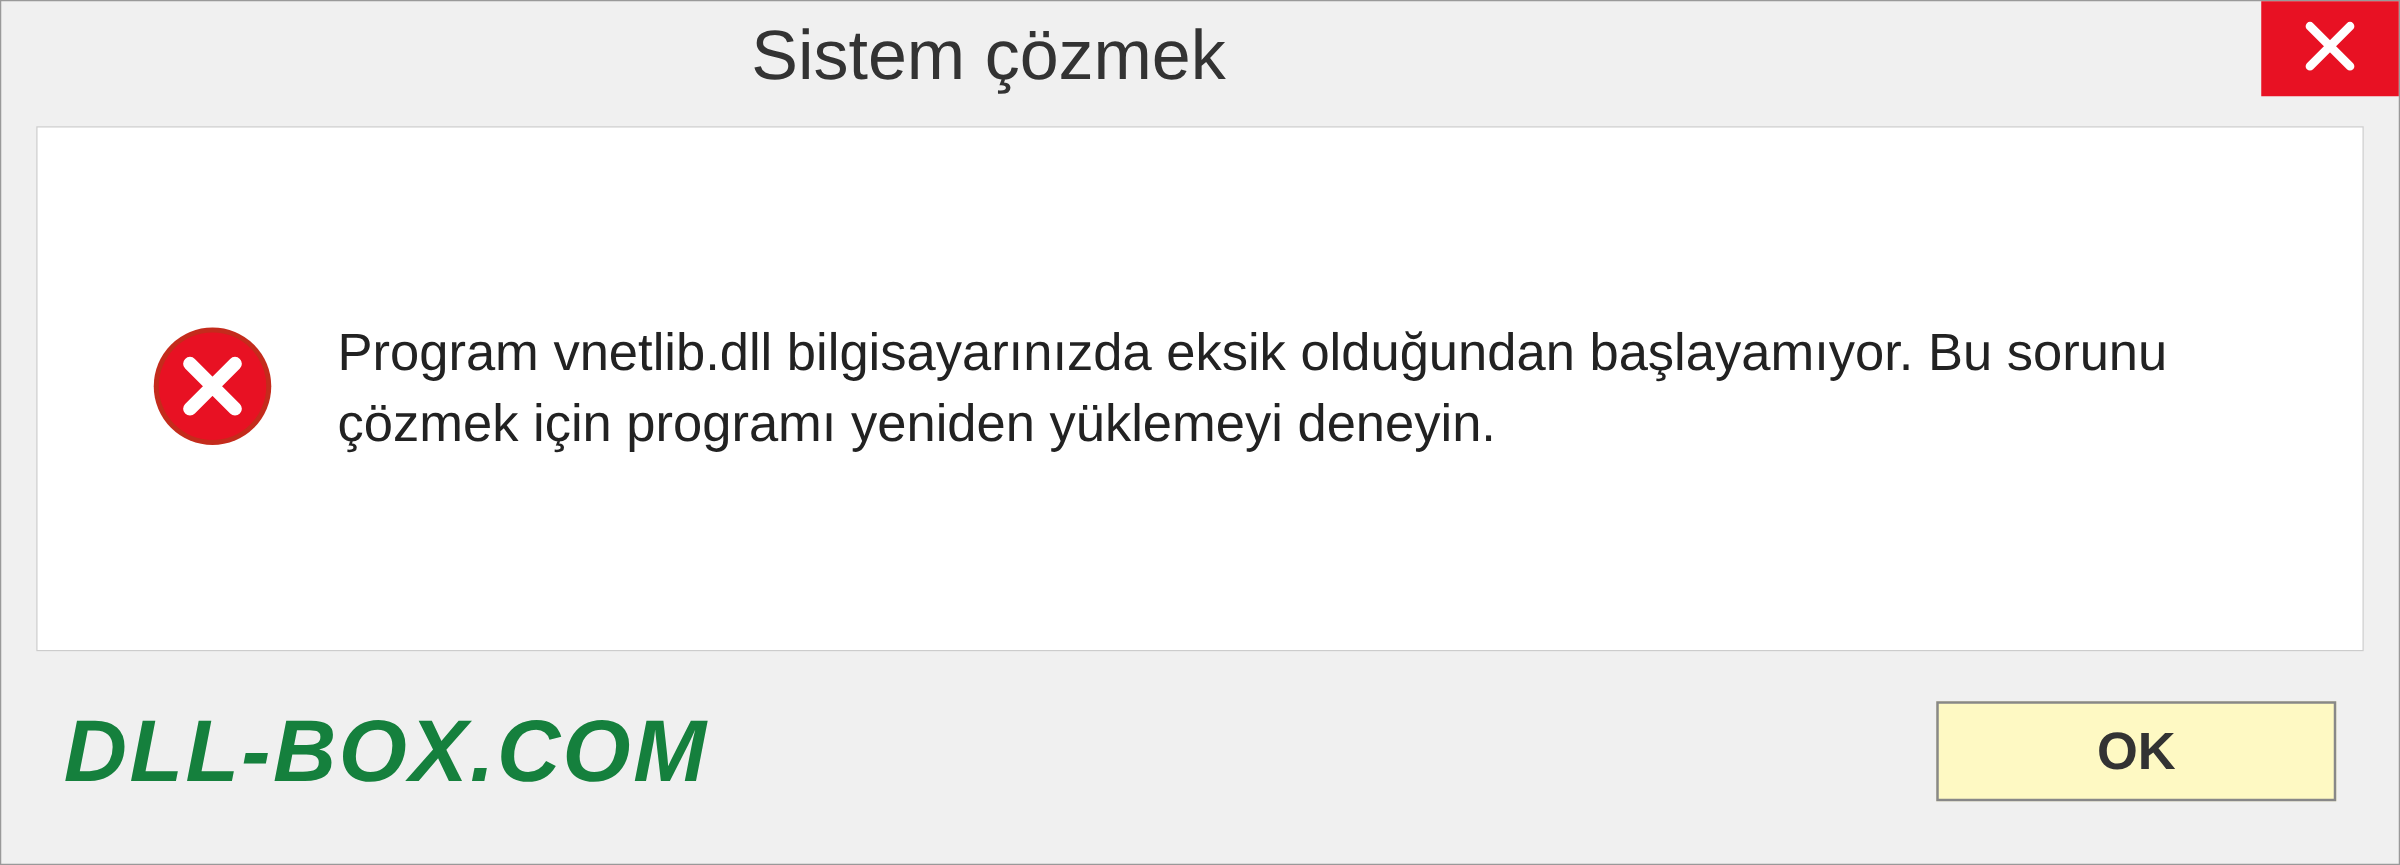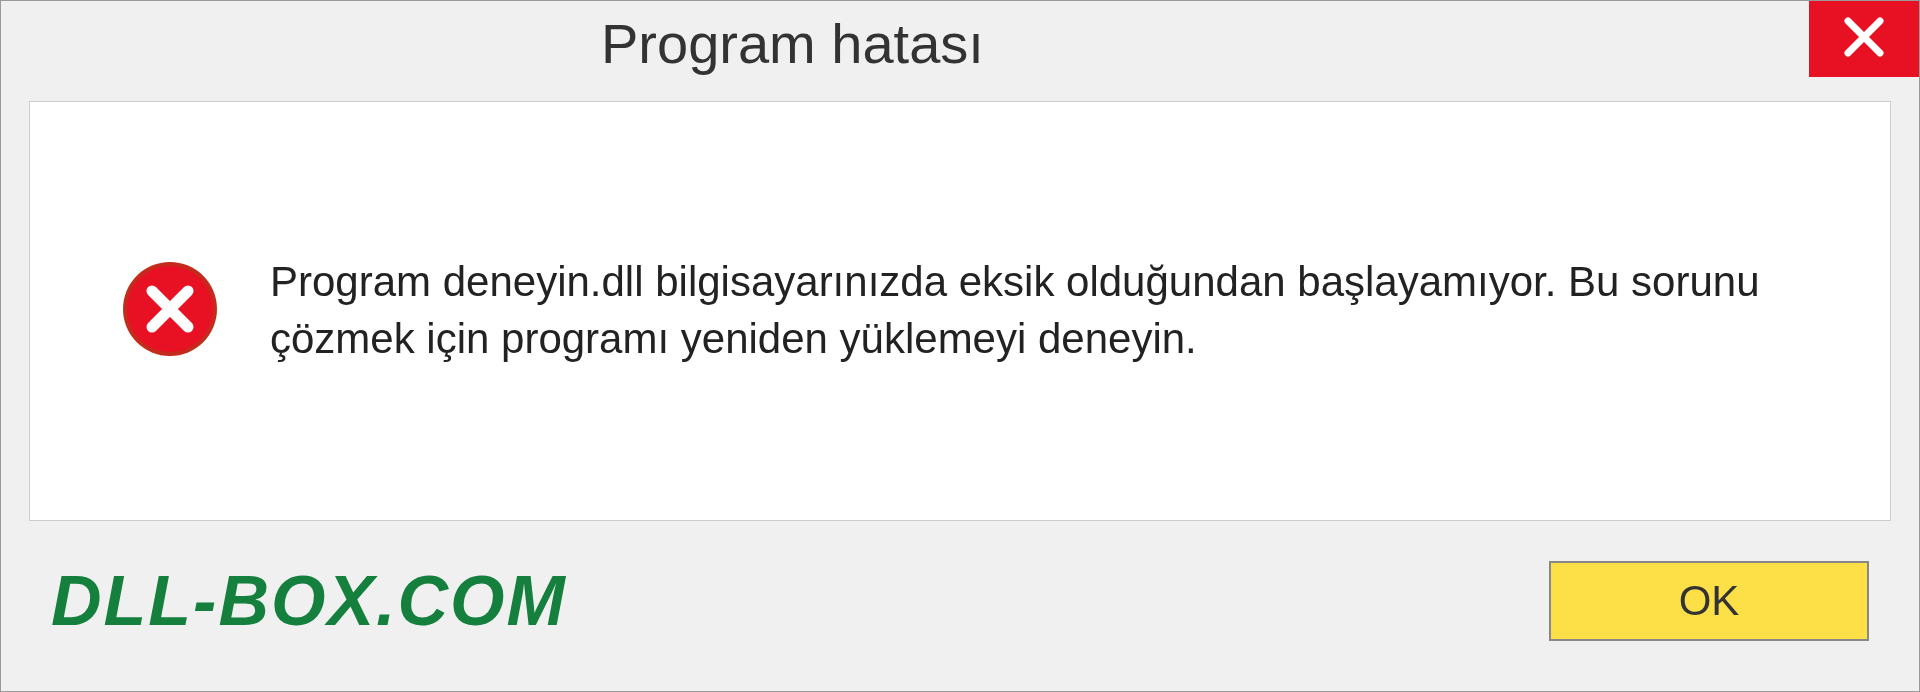--- a/index.html
+++ b/index.html
@@ -84,54 +84,55 @@
       font-family: Arial, sans-serif;
       font-size: 70px;
       font-weight: 900;
       font-style: italic;
       color: #15803d;
       letter-spacing: 2px;
     }
     .ok-button {
       width: 320px;
       height: 80px;
-      background: #fde047;
+      background: #fef9c3;
       border: 2px solid #888;
       font-size: 42px;
       color: #333;
       display: flex;
       align-items: center;
       justify-content: center;
       cursor: pointer;
+      font-weight: bold;
     }
   </style>
 </head>
 <body>
 
 <div class="dialog">
   <div class="titlebar">
-    <div class="title-text">Program hatası</div>
+    <div class="title-text">Sistem çözmek</div>
     <div class="close-button">
       <span>
         <svg viewBox="0 0 24 24">
           <path d="M4 4 L20 20 M20 4 L4 20" stroke="#ffffff" stroke-width="3.5" fill="none" stroke-linecap="round"></path>
         </svg>
       </span>
     </div>
   </div>
 
   <div class="content-area">
     <div class="error-icon-wrap">
       <svg viewBox="0 0 100 100">
         <circle cx="50" cy="50" r="47" fill="#c42b1c"></circle>
         <circle cx="50" cy="50" r="43" fill="#e81123"></circle>
         <path d="M32 32 L68 68 M68 32 L32 68" stroke="#ffffff" stroke-width="11" fill="none" stroke-linecap="round"></path>
       </svg>
     </div>
-    <div class="message-text">Program deneyin.dll bilgisayarınızda eksik olduğundan başlayamıyor. Bu sorunu çözmek için programı yeniden yüklemeyi deneyin.</div>
+    <div class="message-text">Program vnetlib.dll bilgisayarınızda eksik olduğundan başlayamıyor. Bu sorunu çözmek için programı yeniden yüklemeyi deneyin.</div>
   </div>
 
   <div class="footer">
     <div class="watermark">DLL-BOX.COM</div>
     <div class="ok-button">
       <span>OK</span>
     </div>
   </div>
 </div>
 

